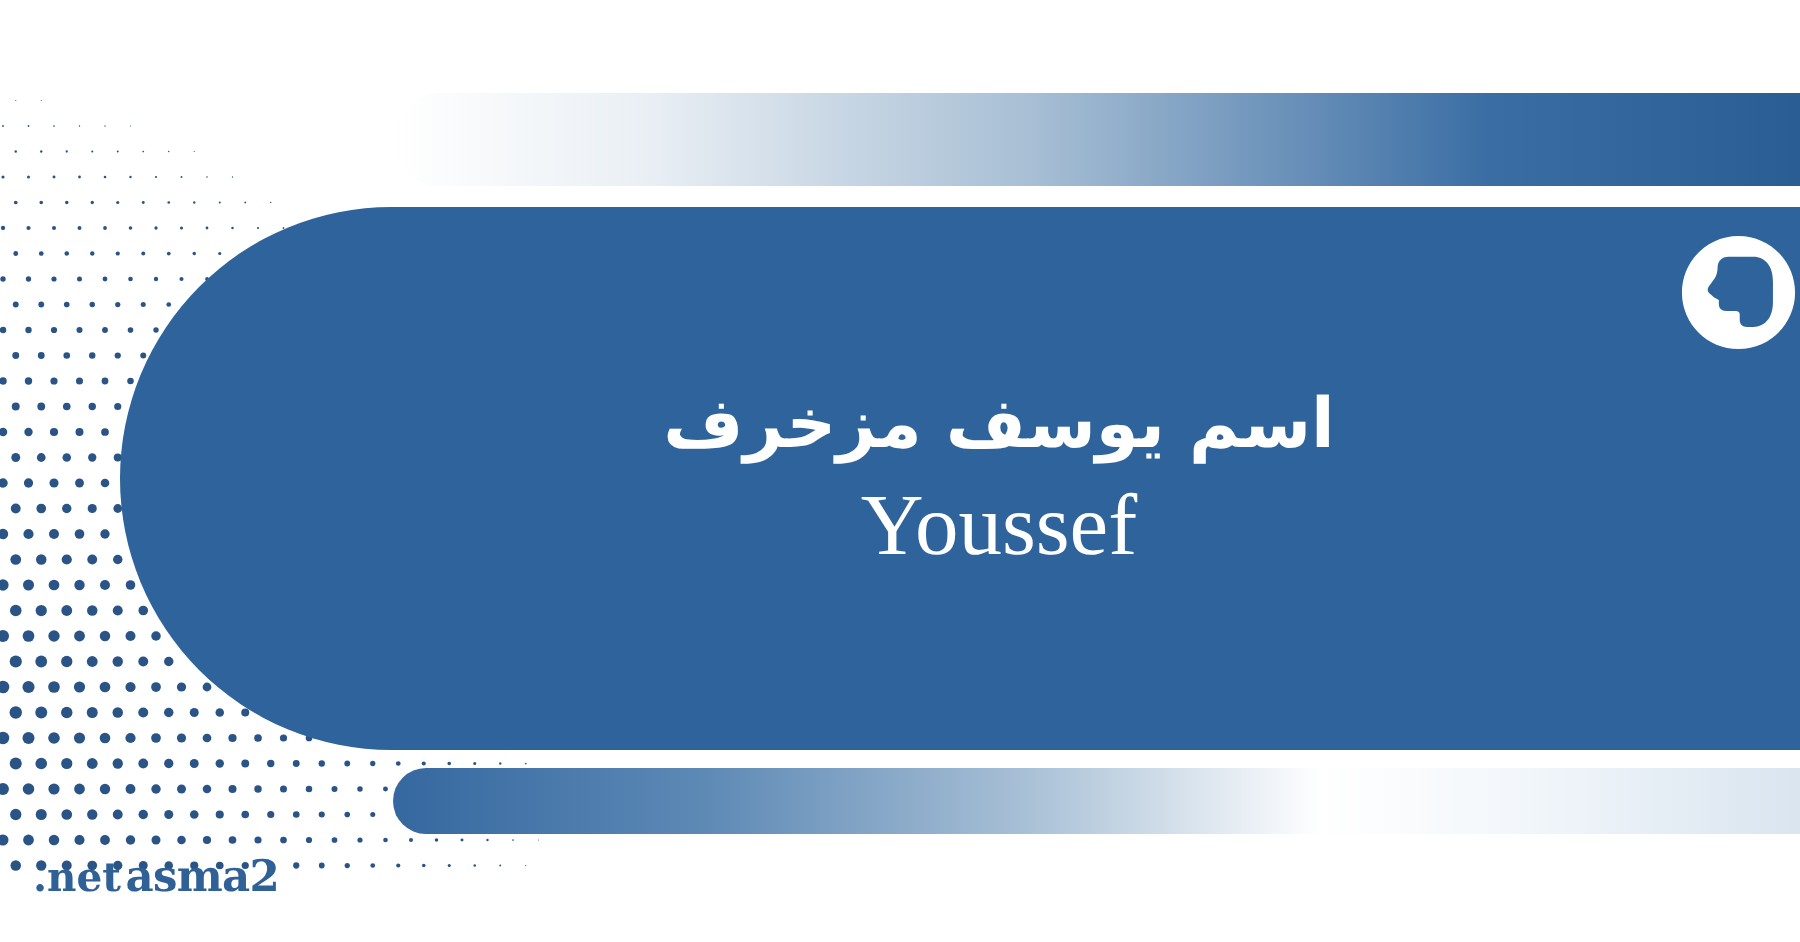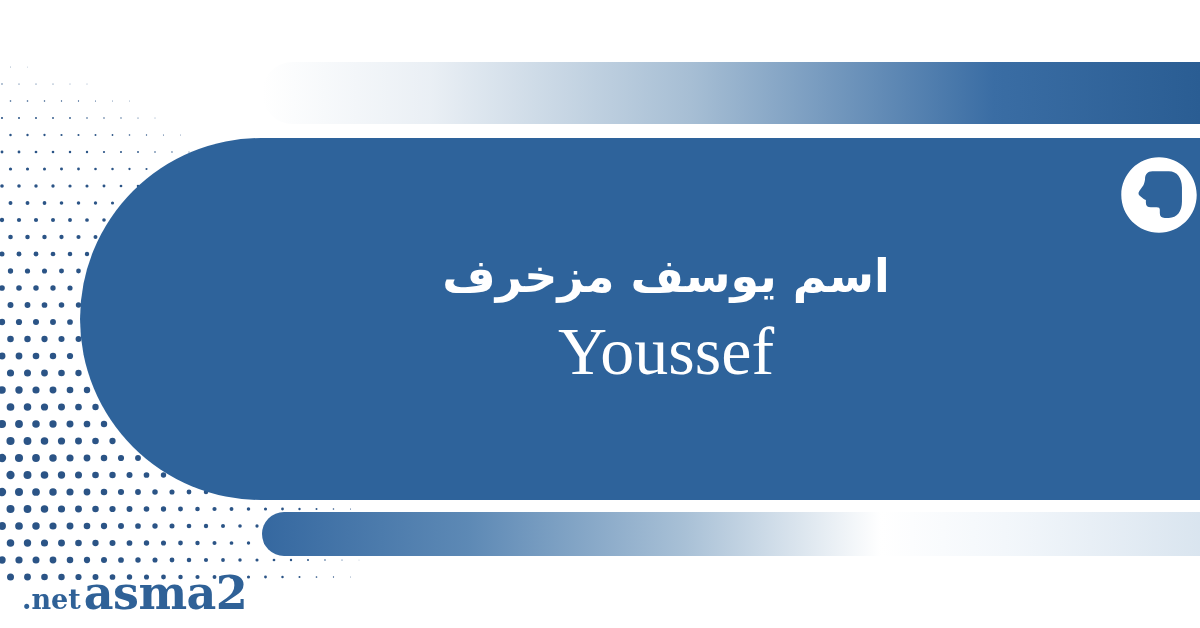--- a/index.html
+++ b/index.html
@@ -104,21 +104,21 @@
     unicode-bidi: isolate;
     text-align: center;
     white-space: nowrap;
     margin: 0;
     letter-spacing: 0px;
   }
 
   .title-en {
     color: #ffffff;
     font-family: "Liberation Serif", "DejaVu Serif", serif;
-    font-size: 68px;
+    font-size: 58px;
     font-weight: 400;
     line-height: 1.15;
     direction: ltr;
     unicode-bidi: isolate;
     text-align: center;
     white-space: nowrap;
     margin: 0;
   }
 
   
@@ -136,21 +136,21 @@
     left: 22px;
     top: 570px;
     display: flex;
     align-items: baseline;
     gap: 3px;
     line-height: 1;
   }
   .brand-main {
     font-family: "DejaVu Serif", "Liberation Serif", serif;
     font-weight: 700;
-    font-size: 46px;
+    font-size: 29px;
     color: #2f6197;
     letter-spacing: -0.5px;
     direction: ltr;
     unicode-bidi: isolate;
   }
   .brand-tld {
     font-family: "DejaVu Serif", "Liberation Serif", serif;
     font-weight: 700;
     font-size: 27px;
     color: #2f6197;

